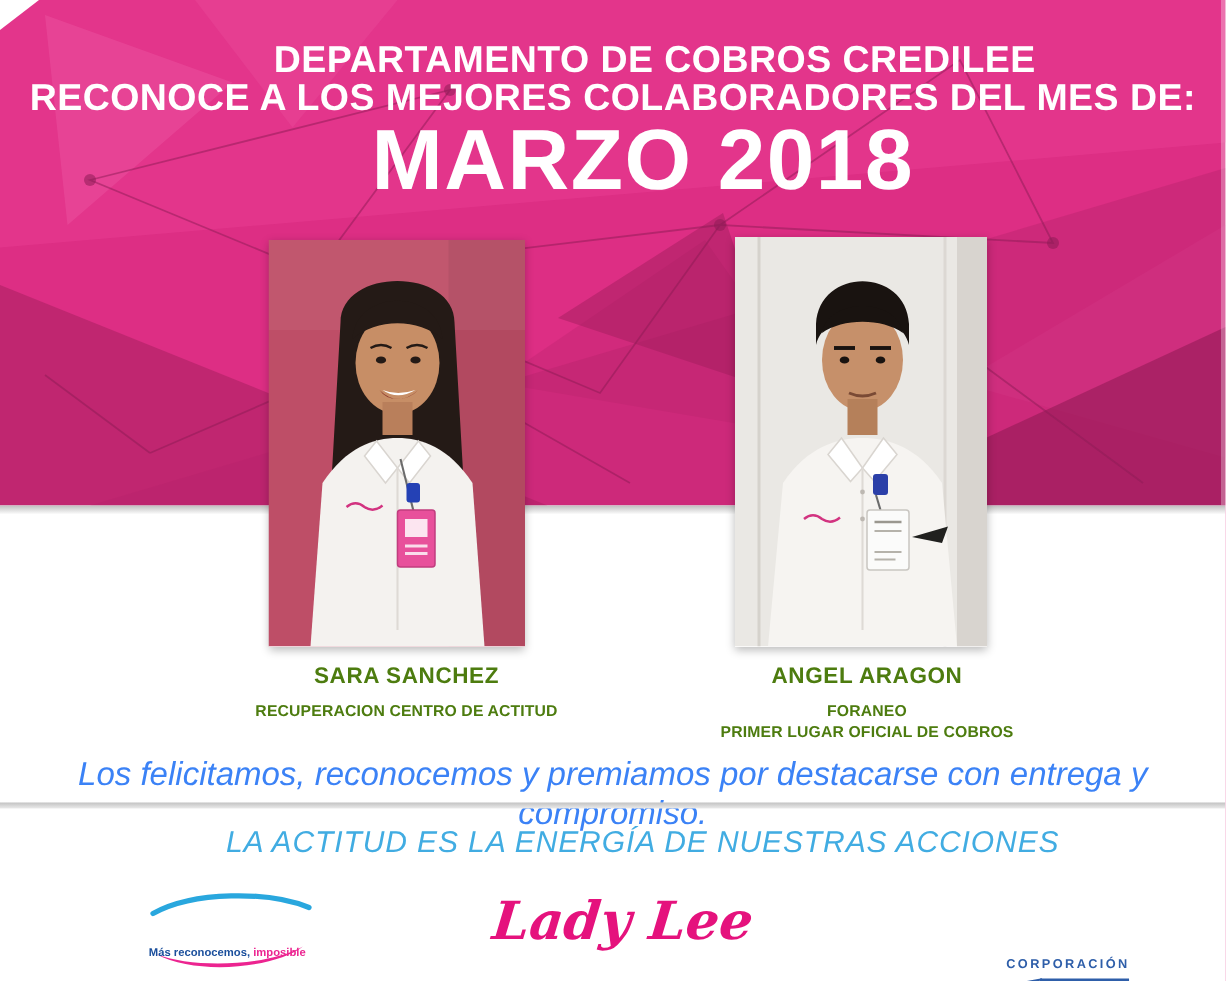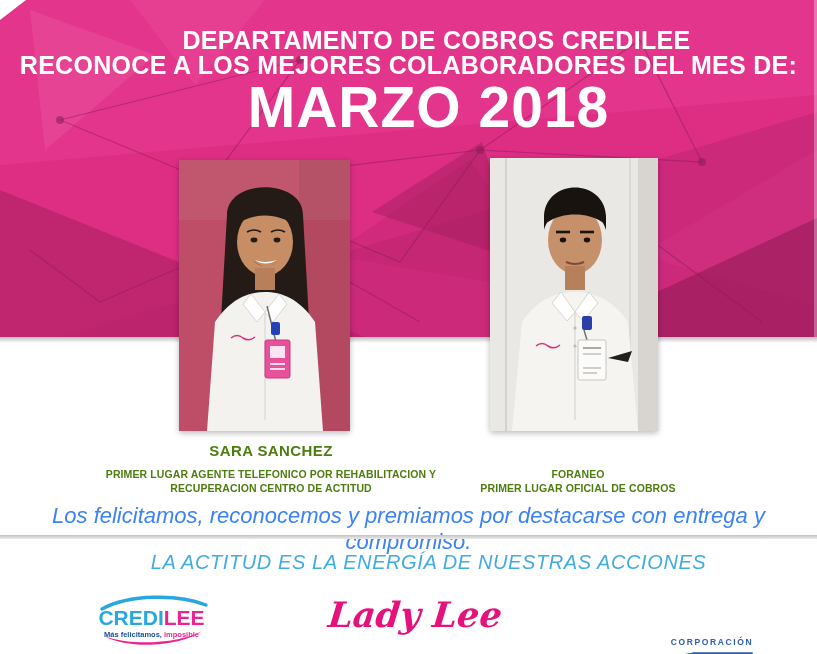--- a/index.html
+++ b/index.html
@@ -155,46 +155,43 @@
       <rect x="88" y="182" width="28" height="40" rx="2" fill="#fbfbfa" stroke="#c9c6c1" stroke-width="1"></rect>
       <line x1="93" y1="190" x2="111" y2="190" stroke="#9a978f" stroke-width="1.6"></line>
       <line x1="93" y1="196" x2="111" y2="196" stroke="#b5b2aa" stroke-width="1.2"></line>
       <line x1="93" y1="210" x2="111" y2="210" stroke="#b5b2aa" stroke-width="1.2"></line>
       <line x1="93" y1="215" x2="107" y2="215" stroke="#b5b2aa" stroke-width="1.2"></line>
       <polygon points="118,200 142,193 138,204" fill="#20201e"></polygon>
     </svg>
   </div>
 
   <div class="col col-left emp-name">SARA SANCHEZ</div>
+  <div class="col col-right emp-name">ANGEL ARAGON</div>
 
   <div class="col col-left emp-title">
-    <div>PRIMER LUGAR AGENTE TELEFONICO POR REHABILITACION Y</div>
     <div>RECUPERACION CENTRO DE ACTITUD</div>
   </div>
   <div class="col col-right emp-title">
     <div>FORANEO</div>
     <div>PRIMER LUGAR OFICIAL DE COBROS</div>
   </div>
 
   <div class="message">Los felicitamos, reconocemos y premiamos por destacarse con entrega y compromiso.</div>
 
   <div class="divider"></div>
 
   <div class="slogan">LA ACTITUD ES LA ENERGÍA DE NUESTRAS ACCIONES</div>
 
   <div class="credilee">
     <svg class="credi-arcs" width="135" height="54" viewBox="0 0 135 54">
       <path d="M18,16 C45,1 95,1 122,12" stroke="#29a7de" stroke-width="3.5" fill="none" stroke-linecap="round"></path>
       <path d="M118,38 C95,51 45,53 20,43 C48,58 100,52 118,38 Z" fill="#ec2490"></path>
     </svg>
-    <div class="credi-word">
-      <span class="credi-blue">CREDI</span><span class="credi-pink">LEE</span>
-    </div>
     <div class="credi-tag">
-      <span>Más felicitamos,</span>
+      <span>Más reconocemos,</span>
       <span class="pink">imposible</span>
     </div>
   </div>
 
   <div class="ladylee-script">Lady Lee</div>
 
   <div class="corp">
     <div class="corp-top">CORPORACIÓN</div>
     <svg class="corp-building" width="88" height="26" viewBox="0 0 88 26">
       <g fill="none" stroke="#2e5ea9" stroke-width="1.4">

